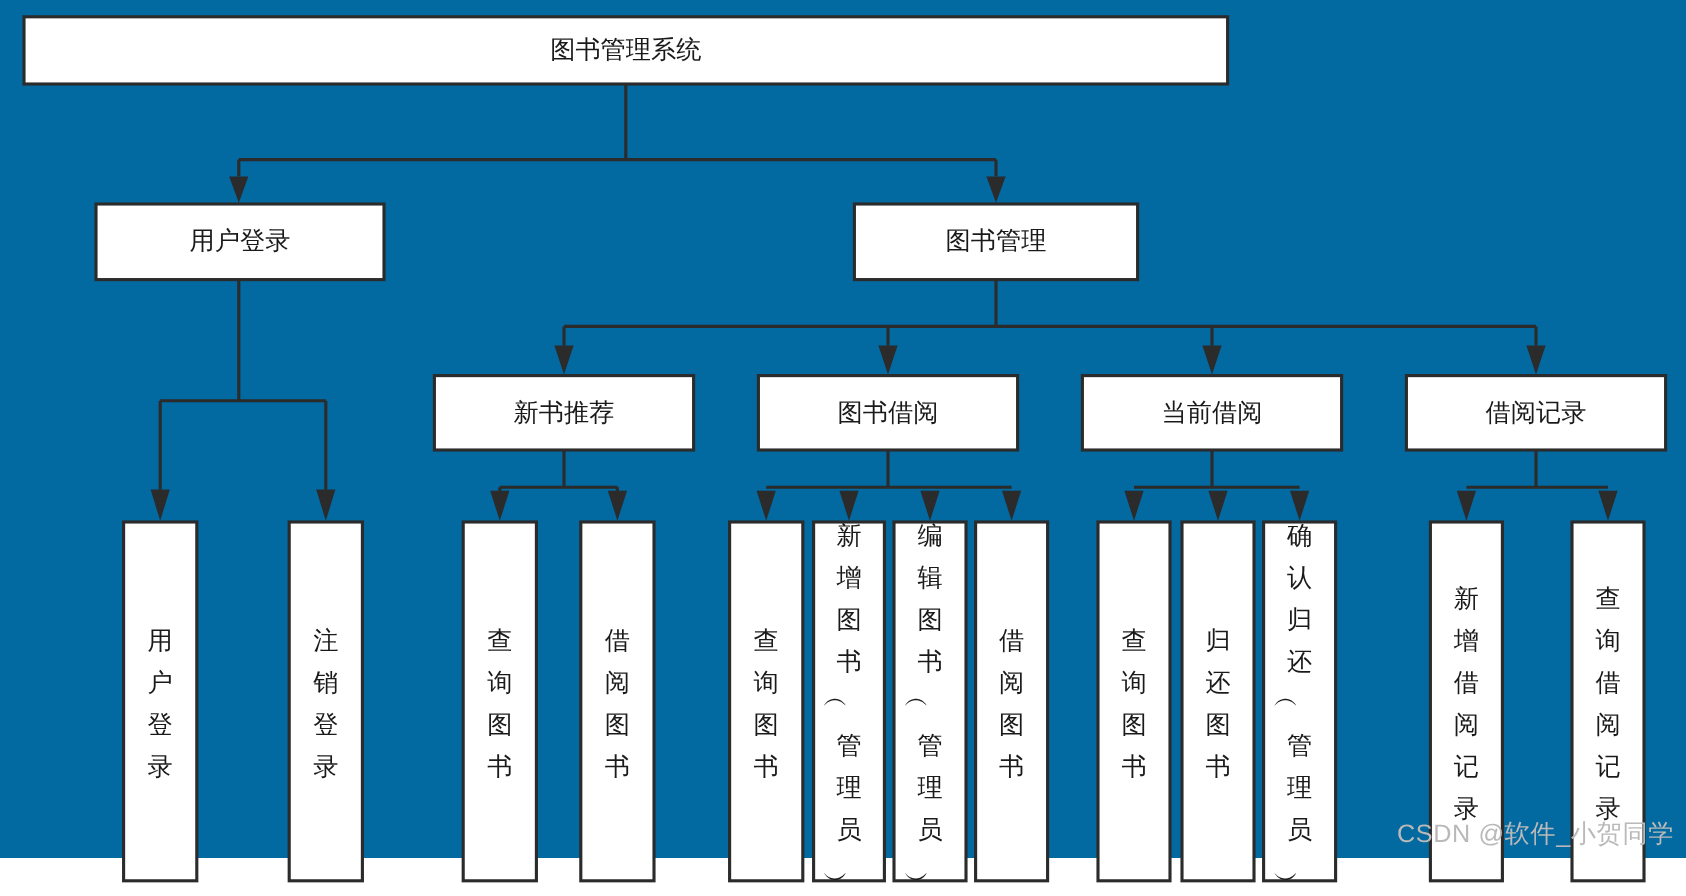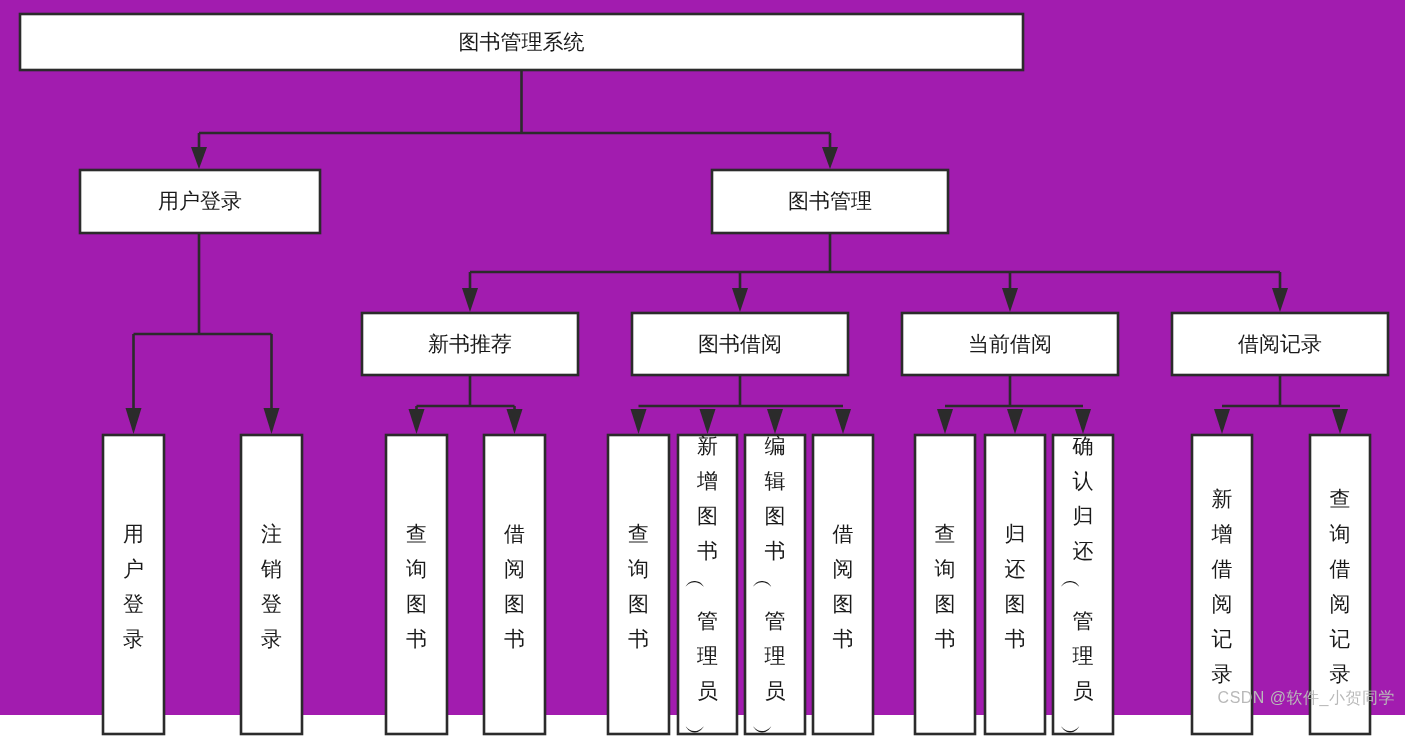--- a/index.html
+++ b/index.html
@@ -10,21 +10,21 @@
   body {
     width: 1405px;
     height: 747px;
     font-family: "Liberation Sans", "DejaVu Sans", sans-serif;
     overflow: hidden;
   }
   #diagram-root {
     position: relative;
     width: 1405px;
     height: 715px;
-    background: #a21caf;
+    background: #0369a1;
   }
   svg#tree-svg {
     position: absolute;
     left: 0;
     top: 0;
     width: 1405px;
     height: 747px;
     display: block;
   }
   .node-box {
@@ -53,21 +53,21 @@
     font-family: "Liberation Sans", "DejaVu Sans", sans-serif;
     font-size: 21px;
     fill: #1a1a1a;
     text-anchor: middle;
   }
   .watermark {
     position: absolute;
     right: 10px;
     bottom: 6px;
     font-family: "Liberation Sans", "DejaVu Sans", sans-serif;
-    font-size: 16px;
+    font-size: 21px;
     color: #b9b9b9;
     letter-spacing: 0.5px;
     white-space: nowrap;
     pointer-events: none;
   }
 </style>
 </head>
 <body>
 
 <div id="diagram-root">

